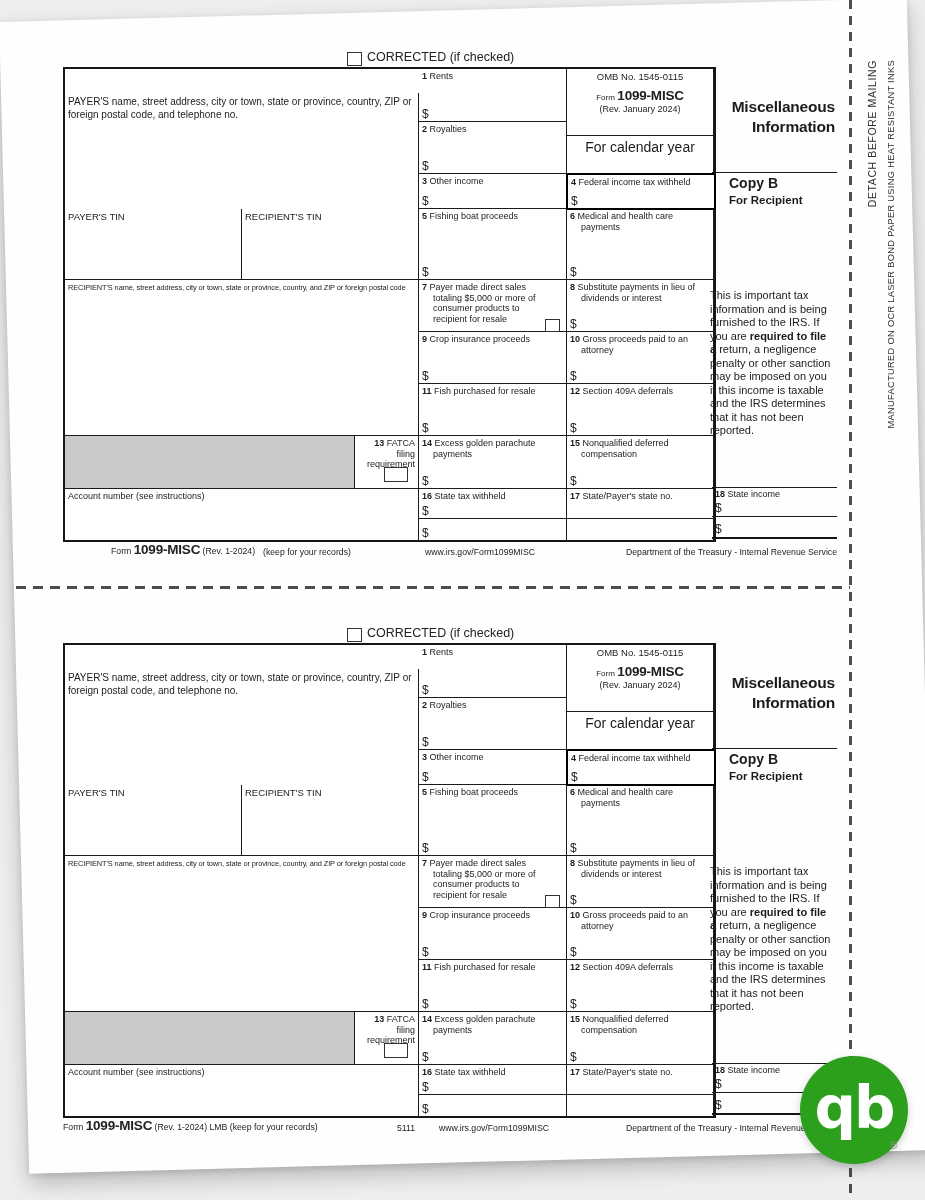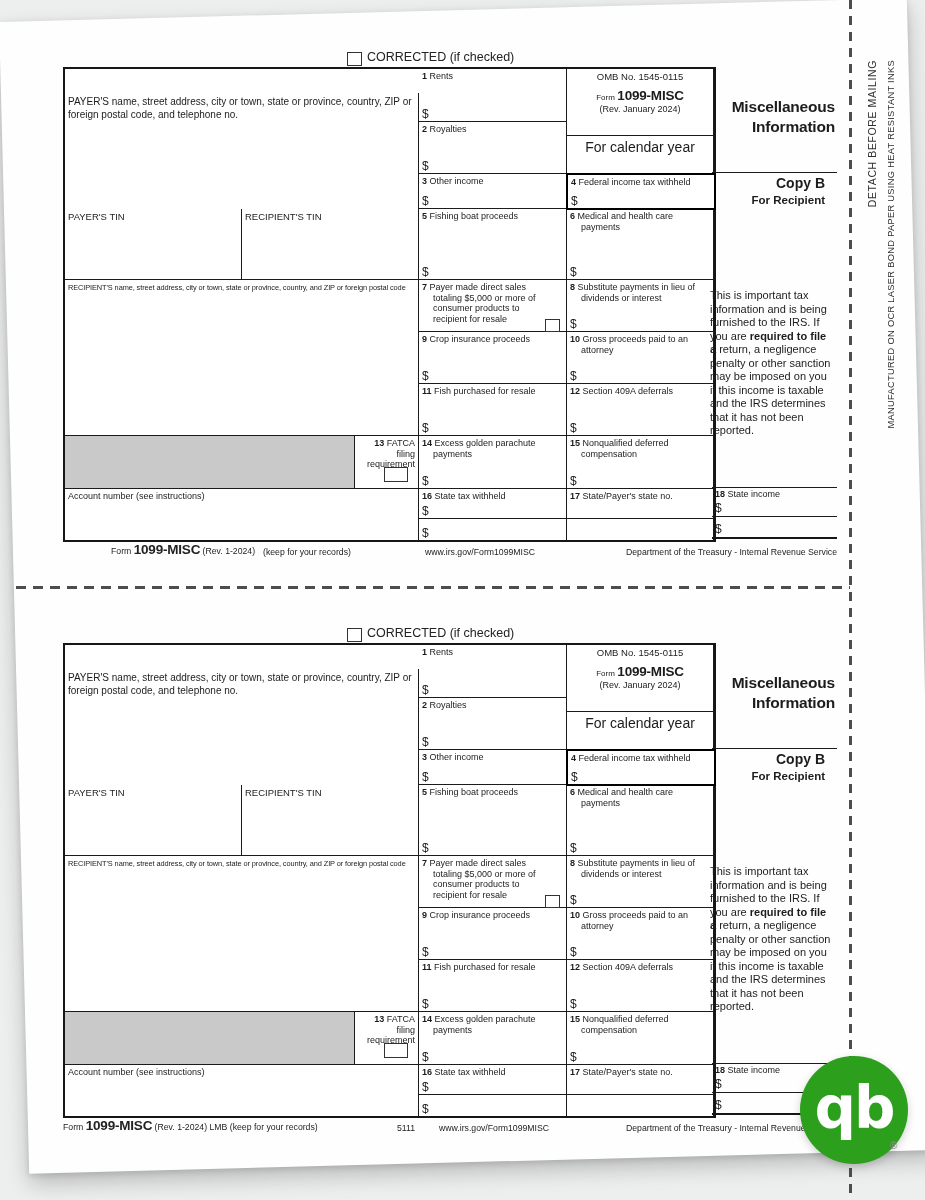--- a/index.html
+++ b/index.html
@@ -61,21 +61,21 @@
           border:2.5px solid #000;background:#fff;z-index:3;font-size:9px;padding:2px 3px;}
   .b4bold .dollar{bottom:0px;}
 
   .cb7{position:absolute;right:6px;top:39px;width:13px;height:11px;border:1.2px solid #333;background:#fff;}
   .cb13{position:absolute;right:10px;bottom:6px;width:22px;height:13px;border:1.5px solid #333;background:#fff;}
 
   .rcol-title{position:absolute;left:580px;top:45px;width:192px;text-align:right;
               font-weight:bold;font-size:15.5px;line-height:20px;letter-spacing:-.2px;}
   .rline{position:absolute;left:649px;width:125px;border-top:1px solid #1b1b1b;}
   .rline.thick{border-top:2px solid #161616;}
-  .copyb{position:absolute;left:639px;top:123px;width:123px;text-align:right;}
+  .copyb{position:absolute;left:666px;top:123px;width:123px;text-align:left;}
   .copyb .cb{font-weight:bold;font-size:14px;}
   .copyb .fr{font-weight:bold;font-size:11.5px;margin-top:3px;}
   .notice{position:absolute;left:647px;top:237px;width:125px;font-size:11px;line-height:13.5px;}
   .b18lbl{position:absolute;left:652px;top:437px;width:120px;font-size:9px;}
   .d18a{position:absolute;left:652px;top:449px;font-size:12px;}
   .d18b{position:absolute;left:652px;top:470px;font-size:12px;}
 
   .footer{position:absolute;left:63px;width:774px;height:17px;z-index:2;}
   .fseg{position:absolute;bottom:0;font-size:8.7px;white-space:nowrap;color:#222;}
   .fseg .fw{font-size:8.7px;}

